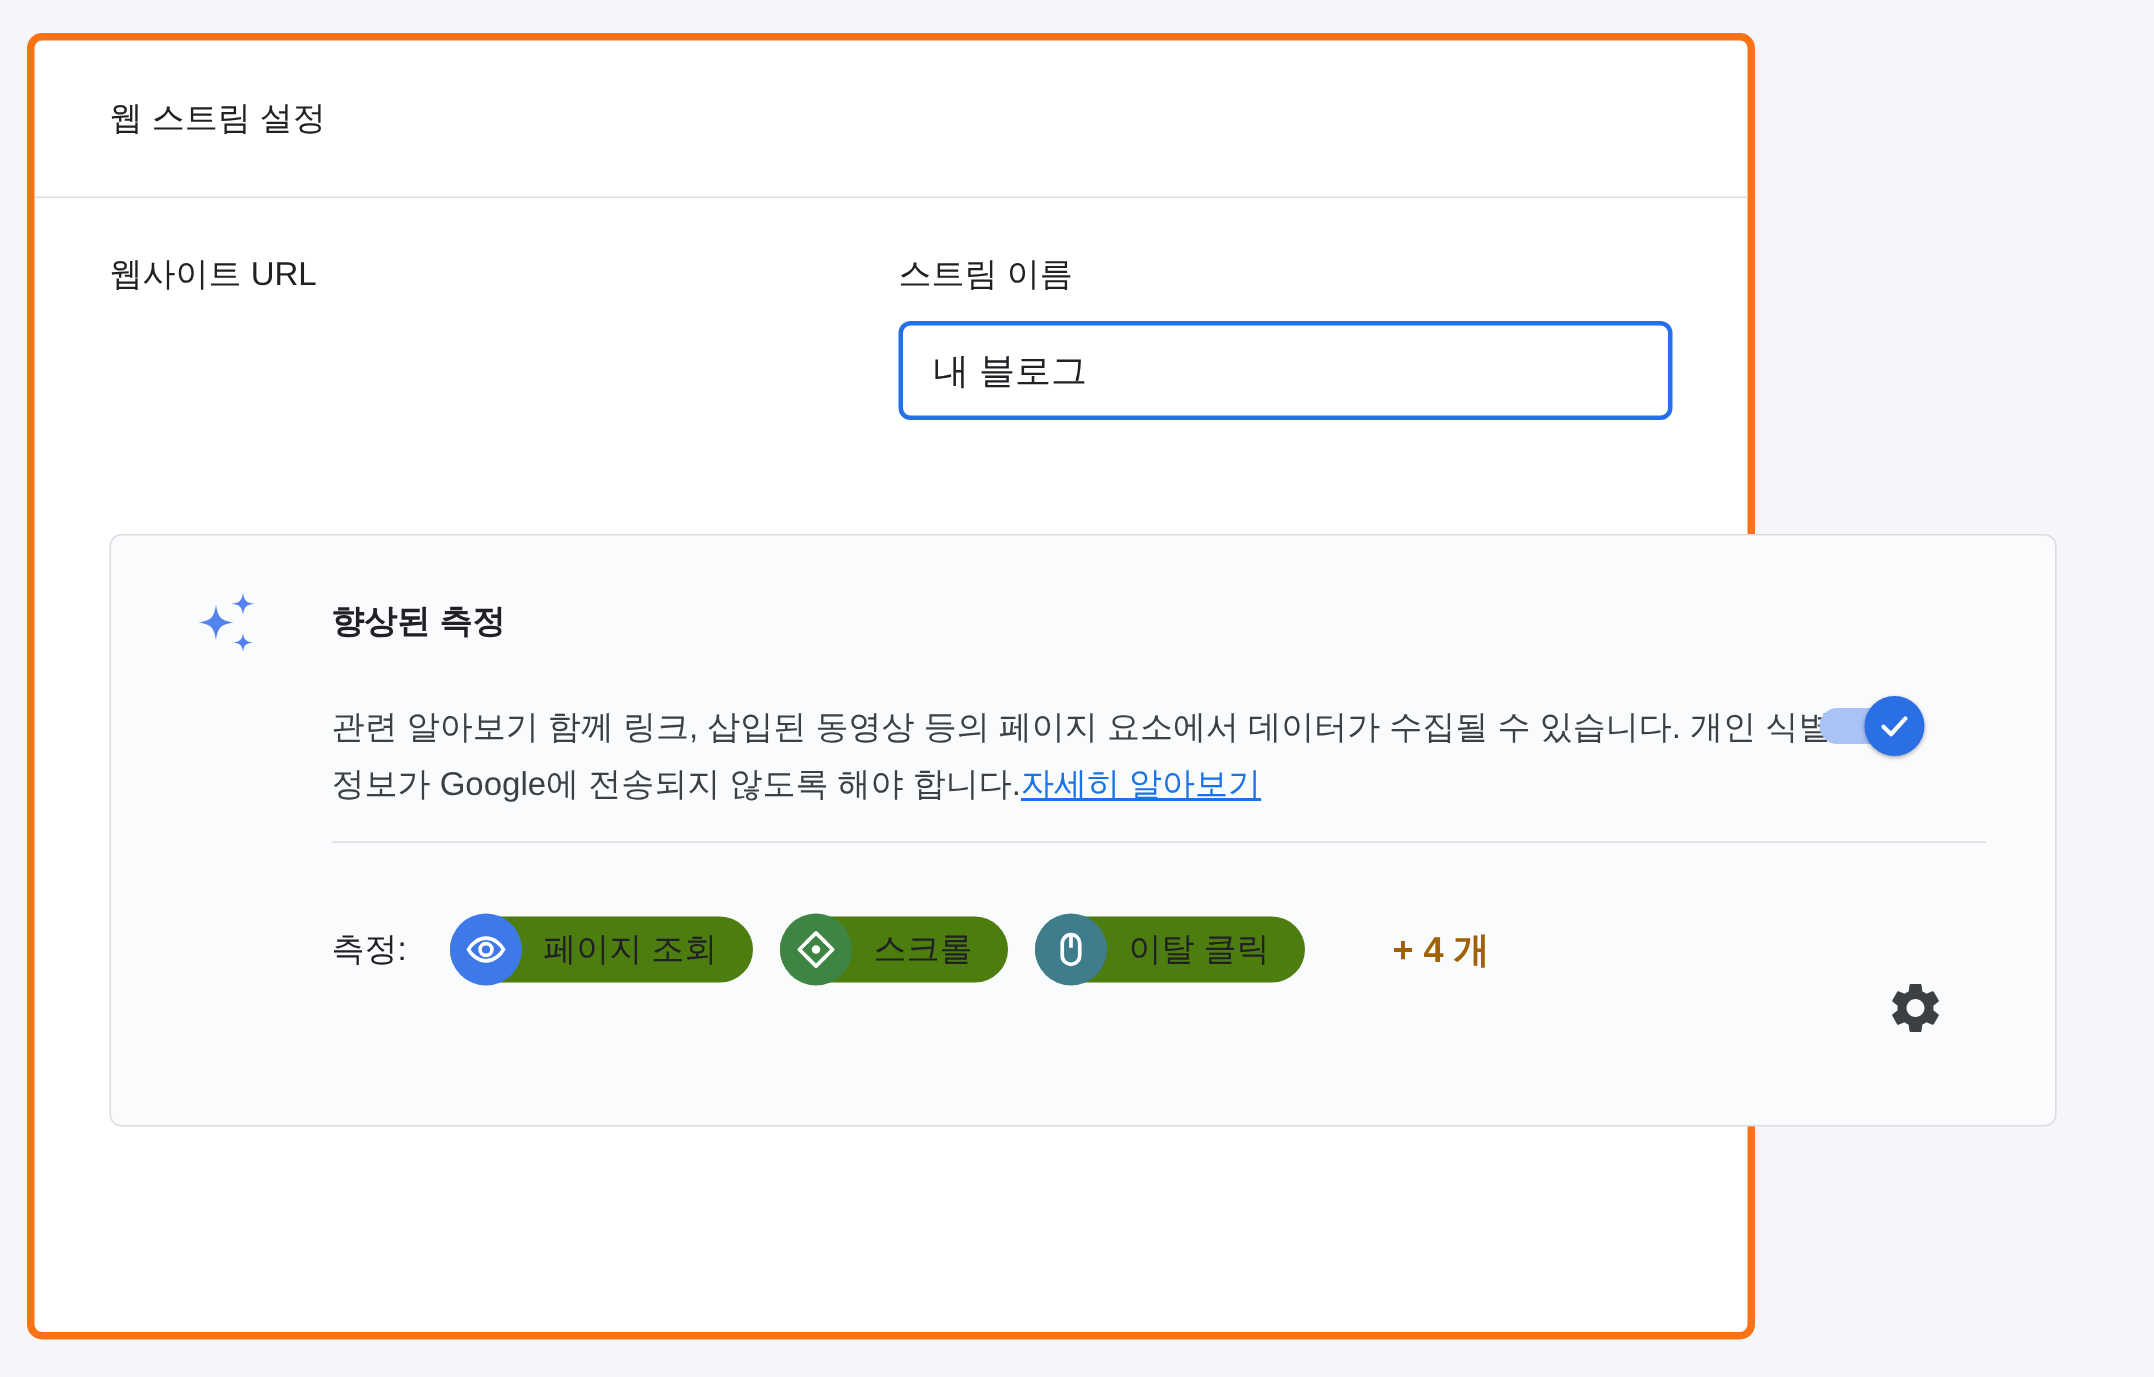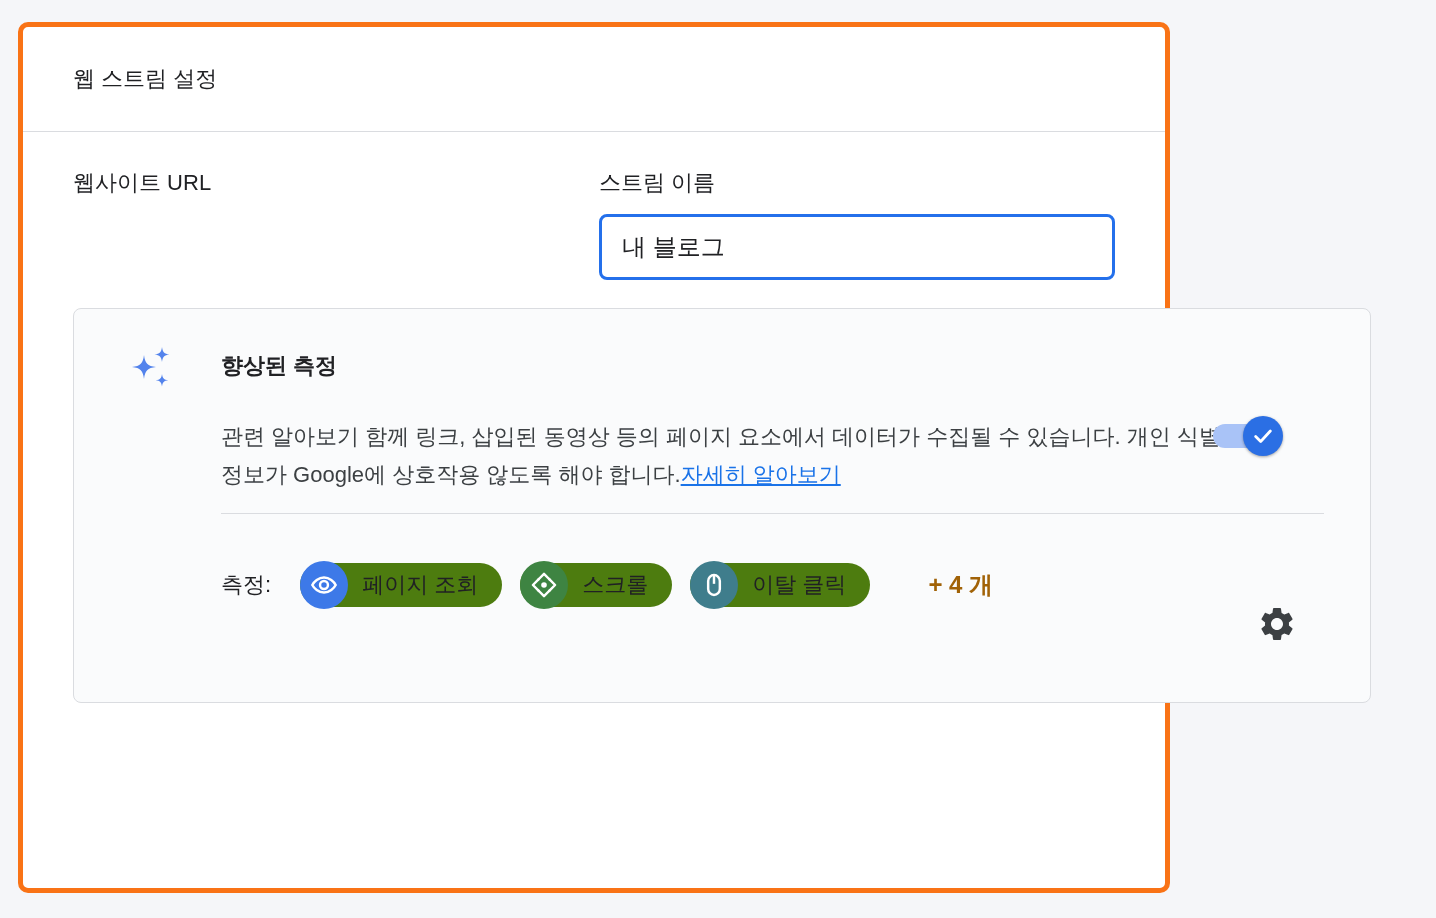--- a/index.html
+++ b/index.html
@@ -55,21 +55,21 @@
     font-family: inherit; background: transparent;
   }
   .stream-input {
     width: 516px; height: 66px;
     border: 3px solid #2470eb; border-radius: 8px;
     font-size: 24px; color: #202124; padding: 0 20px;
     outline: none; font-family: inherit;
   }
 
   .em-card {
-    position: relative; margin-top: 28px;
+    position: relative; margin-top: 76px;
     width: 1298px; height: 395px;
     background: #fafbfc;
     border: 1px solid #dadce0; border-radius: 8px;
     overflow: hidden;
   }
   .em-header { margin: 34px 0 0 54px; display: flex; height: 48px; }
   .sparkle { width: 48px; height: 48px; flex: 0 0 48px; }
   .em-title { margin-left: 45px; padding-top: 8px; font-size: 22px; font-weight: 700; color: #202124; }
   .em-desc {
     margin: 27px 0 0 147px;
@@ -168,21 +168,21 @@
         <div class="toggle-track"></div>
         <div class="toggle-thumb">
           <svg width="22" height="22" viewBox="0 0 24 24">
             <polyline points="4,12.5 9.5,18 20,6.5" fill="none" stroke="#ffffff" stroke-width="3" stroke-linecap="round" stroke-linejoin="round"></polyline>
           </svg>
         </div>
       </div>
 
       <div class="em-desc">
         <div class="line">관련 알아보기 함께 링크, 삽입된 동영상 등의 페이지 요소에서 데이터가 수집될 수 있습니다. 개인 식별</div>
-        <div class="line"><span>정보가 Google에 상호작용 않도록 해야 합니다.</span><a class="learn-more">자세히 알아보기</a></div>
+        <div class="line"><span>정보가 Google에 전송되지 않도록 해야 합니다.</span><a class="learn-more">자세히 알아보기</a></div>
       </div>
 
       <div class="em-divider"></div>
 
       <div class="em-measure-row">
         <span class="measure-label">측정:</span>
 
         <div class="chip">
           <span class="chip-icon blue">
             <svg width="28" height="28" viewBox="0 0 24 24">

